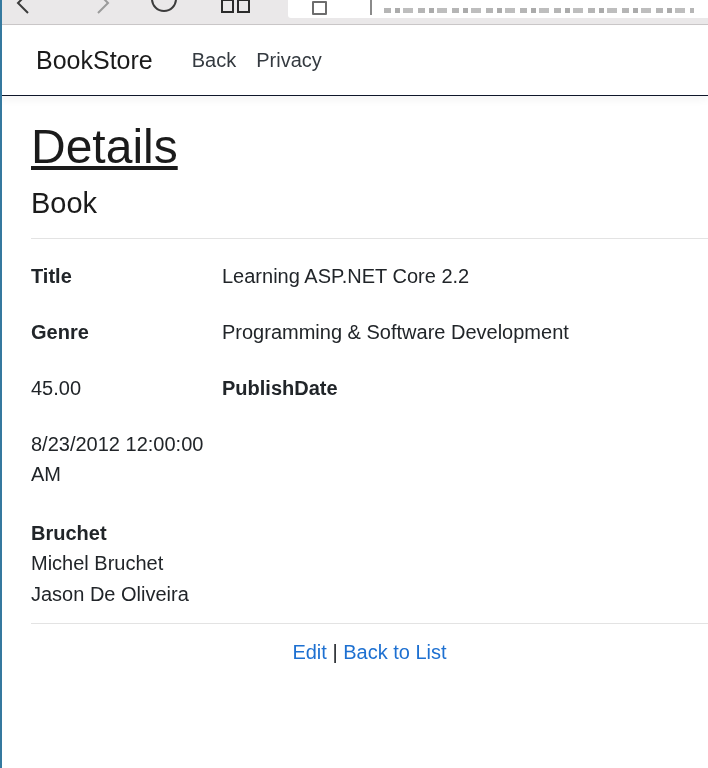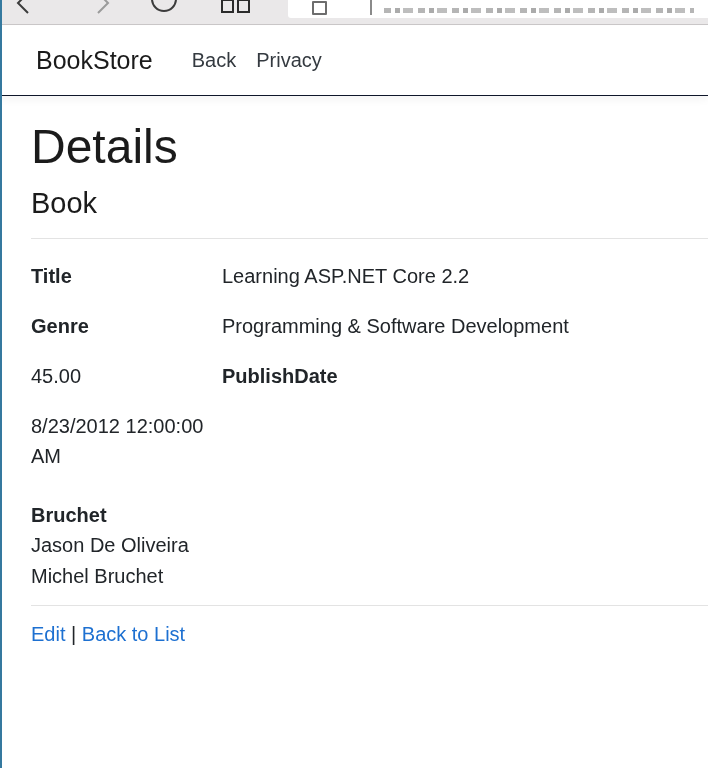--- a/index.html
+++ b/index.html
@@ -70,53 +70,53 @@
     padding: 8px 10px; cursor: pointer;
   }
 
   
   .main {
     position: absolute; top: 96px; left: 0; width: 708px;
     padding-left: 31px;
   }
   h1.page-title {
     margin-top: 22px;
-    font-size: 48px; font-weight: 400; color: #1b1b1b; line-height: 1.2;
+    font-size: 48px; font-weight: 400; color: #1b1b1b; line-height: 1.2; text-decoration: underline;
   }
   h4.page-subtitle {
     margin-top: 11px;
     font-size: 29px; font-weight: 400; color: #1b1b1b;
   }
   hr.rule {
     border: none; border-top: 1px solid #e3e3e3;
     margin-top: 18px; margin-right: 0;
   }
   dl.detail-list {
     margin-top: 22px;
     display: grid;
     grid-template-columns: 191px 1fr;
-    row-gap: 20px;
+    row-gap: 26px;
     font-size: 20px; line-height: 30px; color: #212529;
   }
   dl.detail-list dt { font-weight: 700; }
   dl.detail-list dd { font-weight: 400; }
   .authors-label {
     margin-top: 29px;
     font-size: 20px; font-weight: 700; line-height: 30px; color: #212529;
   }
   .author-name {
     font-size: 20px; line-height: 31px; color: #212529;
   }
   hr.rule2 {
     border: none; border-top: 1px solid #e3e3e3;
     margin-top: 13px; margin-right: 0;
   }
   .actions {
     margin-top: 13px;
-    font-size: 20px; line-height: 30px; color: #212529;
+    font-size: 20px; line-height: 30px; color: #212529; text-align: center;
   }
   .actions a { color: #1d70d1; text-decoration: none; cursor: pointer; }
   .separator { color: #212529; }
 </style>
 </head>
 <body>
 
 <div class="toolbar">
   <svg class="tb-icon" style="left:12px; top:-10px;" width="22" height="26" viewBox="0 0 22 26">
     <polyline points="16,3 6,13 16,23" fill="none" stroke="#3c3c3c" stroke-width="2"></polyline>
@@ -157,22 +157,22 @@
     <dt>Title</dt>
     <dd>Learning ASP.NET Core 2.2</dd>
     <dt>Genre</dt>
     <dd>Programming &amp; Software Development</dd>
     <dd>45.00</dd>
     <dt>PublishDate</dt>
     <dd>8/23/2012 12:00:00 AM</dd>
   </dl>
 
   <div class="authors-label">Bruchet</div>
+  <div class="author-name">Michel Bruchet</div>
   <div class="author-name">Jason De Oliveira</div>
-  <div class="author-name">Michel Bruchet</div>
 
   <hr class="rule2">
 
   <p class="actions">
     <a>Edit</a>
     <span class="separator">|</span>
     <a>Back to List</a>
   </p>
 </main>
 

